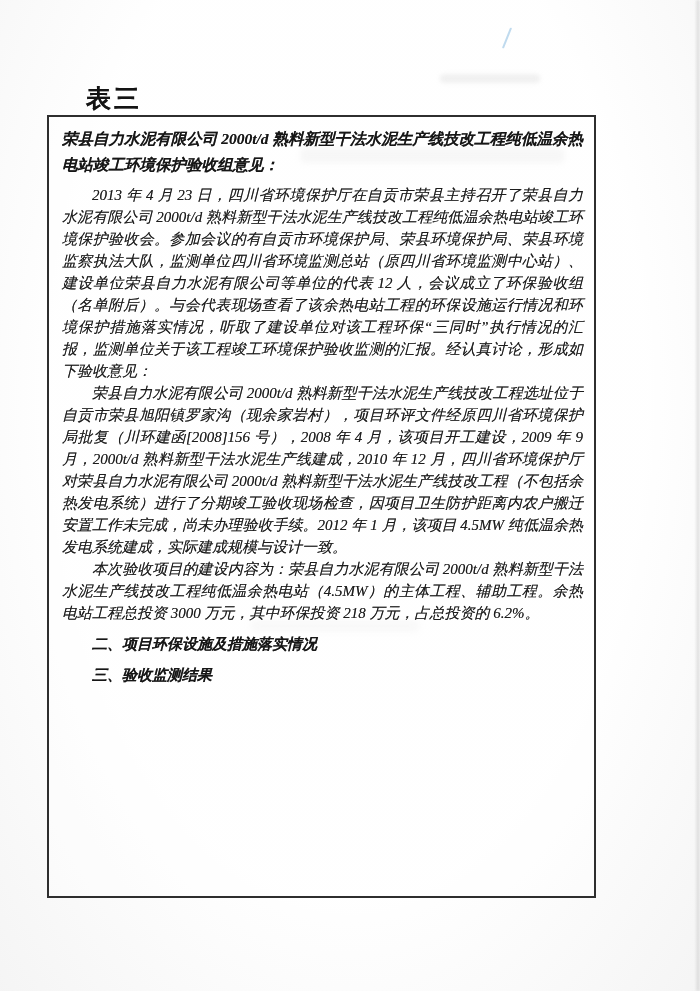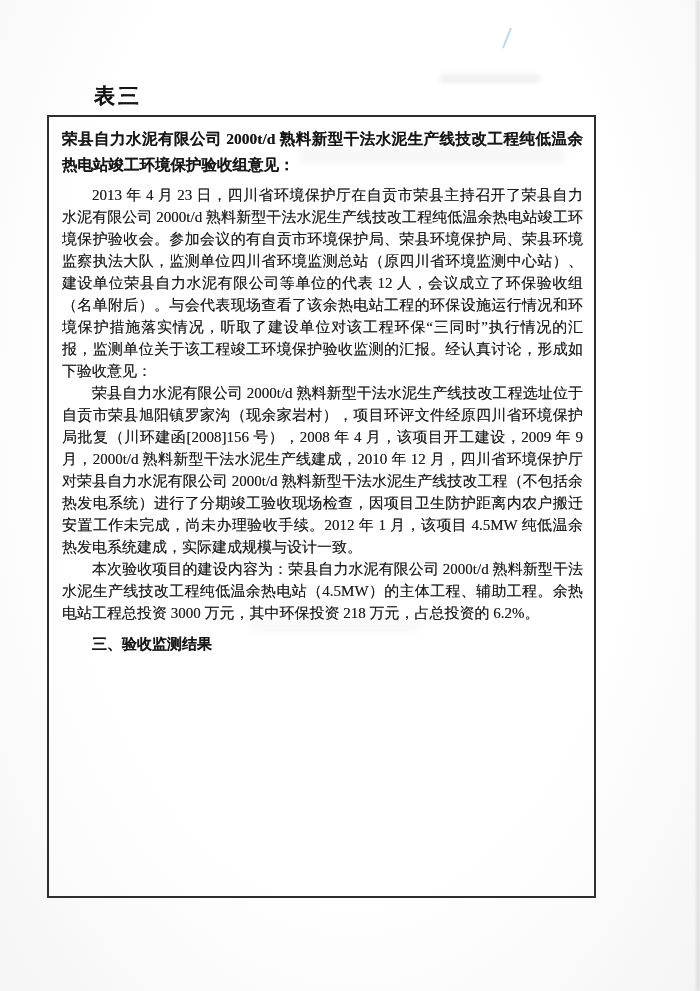--- a/index.html
+++ b/index.html
@@ -16,23 +16,23 @@
     color: #1d1d1d;
   }
   .page {
     position: absolute;
     inset: 0;
     background:
       radial-gradient(ellipse at 50% 40%, rgba(255,255,255,0.9) 60%, rgba(225,225,225,0.25) 100%);
   }
   .form-label {
     position: absolute;
-    left: 94px;
+    left: 86px;
     top: 82px;
-    font-size: 21px;
+    font-size: 25px;
     font-weight: bold;
     letter-spacing: 3px;
     color: #141414;
     text-shadow: 0 0 0.6px rgba(20,20,20,0.7);
   }
   .doc-box {
     position: absolute;
     left: 47px;
     top: 115px;
     width: 549px;
@@ -40,20 +40,21 @@
     box-sizing: border-box;
     border: 2px solid #2e2e2e;
     padding: 9px 11px 0 13px;
     overflow: hidden;
     background: rgba(255,255,255,0.35);
   }
   .doc-box p {
     margin: 0;
     text-align: justify;
     text-shadow: 0 0 0.5px rgba(30,30,30,0.65);
+    font-style: italic;
   }
   .doc-title {
     font-weight: bold;
     font-size: 15.5px;
     line-height: 26px;
     margin-bottom: 6px !important;
     color: #161616;
   }
   .para {
     font-size: 15px;
@@ -138,18 +139,19 @@
 
     <p class="doc-title">荣县自力水泥有限公司 2000t/d 熟料新型干法水泥生产线技改工程纯低温余热电站竣工环境保护验收组意见：</p>
 
     <p class="para indent">2013 年 4 月 23 日，四川省环境保护厅在自贡市荣县主持召开了荣县自力水泥有限公司 2000t/d 熟料新型干法水泥生产线技改工程纯低温余热电站竣工环境保护验收会。参加会议的有自贡市环境保护局、荣县环境保护局、荣县环境监察执法大队，监测单位四川省环境监测总站（原四川省环境监测中心站）、建设单位荣县自力水泥有限公司等单位的代表 12 人，会议成立了环保验收组（名单附后）。与会代表现场查看了该余热电站工程的环保设施运行情况和环境保护措施落实情况，听取了建设单位对该工程环保“三同时”执行情况的汇报，监测单位关于该工程竣工环境保护验收监测的汇报。经认真讨论，形成如下验收意见：</p>
 
 
     <p class="para indent">荣县自力水泥有限公司 2000t/d 熟料新型干法水泥生产线技改工程选址位于自贡市荣县旭阳镇罗家沟（现余家岩村），项目环评文件经原四川省环境保护局批复（川环建函[2008]156 号），2008 年 4 月，该项目开工建设，2009 年 9 月，2000t/d 熟料新型干法水泥生产线建成，2010 年 12 月，四川省环境保护厅对荣县自力水泥有限公司 2000t/d 熟料新型干法水泥生产线技改工程（不包括余热发电系统）进行了分期竣工验收现场检查，因项目卫生防护距离内农户搬迁安置工作未完成，尚未办理验收手续。2012 年 1 月，该项目 4.5MW 纯低温余热发电系统建成，实际建成规模与设计一致。</p>
 
     <p class="para indent">本次验收项目的建设内容为：荣县自力水泥有限公司 2000t/d 熟料新型干法水泥生产线技改工程纯低温余热电站（4.5MW）的主体工程、辅助工程。余热电站工程总投资 3000 万元，其中环保投资 218 万元，占总投资的 6.2%。</p>
 
+    <p class="heading">二、项目环保设施及措施落实情况</p>
 
 
     <p class="heading">三、验收监测结果</p>
 
   </div>
 </div>
 
 </body></html>

